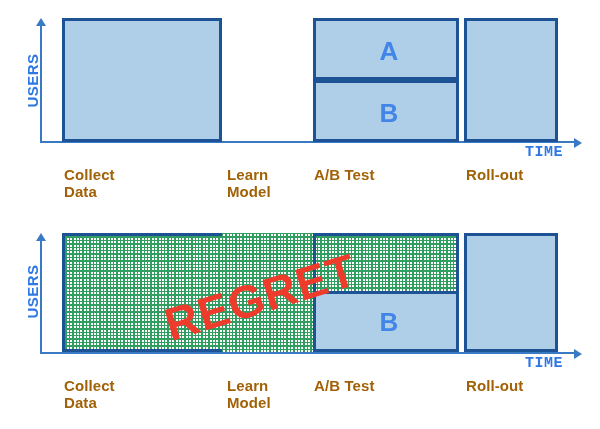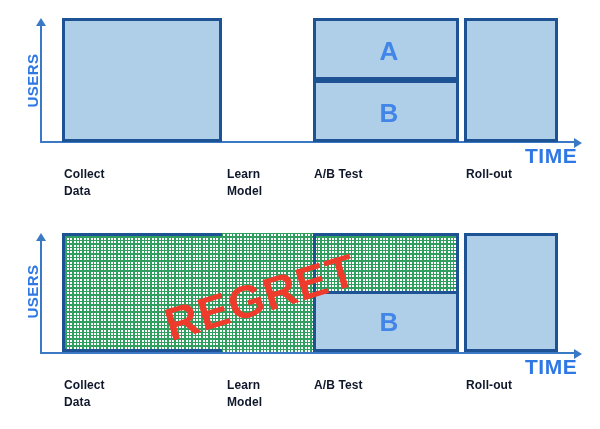--- a/index.html
+++ b/index.html
@@ -59,24 +59,25 @@
     transform: rotate(-90deg);
     color: #2f78e4;
     font-size: 15px;
     font-weight: bold;
     letter-spacing: 0.5px;
     white-space: nowrap;
   }
   .axis-label-x {
     position: absolute;
     color: #2f78e4;
-    font-size: 21px;
+    font-size: 15px;
     font-weight: bold;
     letter-spacing: 0.5px;
     white-space: nowrap;
+    font-family: Liberation Mono, monospace;
   }
 
   
   .block {
     position: absolute;
     box-sizing: border-box;
     background: #afcee7;
     border: 3px solid #1d5394;
   }
   .block-letter {
@@ -113,22 +114,22 @@
   }
   .hatch-border-right {
     position: absolute;
     width: 3px;
     background: #1d5394;
   }
 
   
   .stage-label {
     position: absolute;
-    color: #0f172a;
-    font-size: 12px;
+    color: #a16207;
+    font-size: 15px;
     font-weight: bold;
     line-height: 17px;
     white-space: pre-line;
     letter-spacing: 0.1px;
   }
 
   
   .regret {
     position: absolute;
     color: #ef3b2c;

